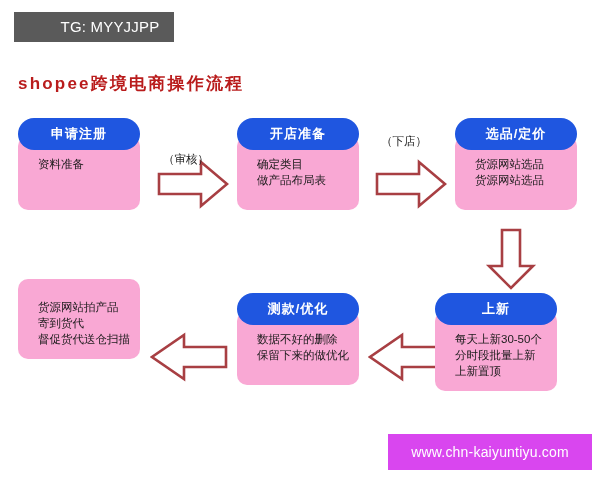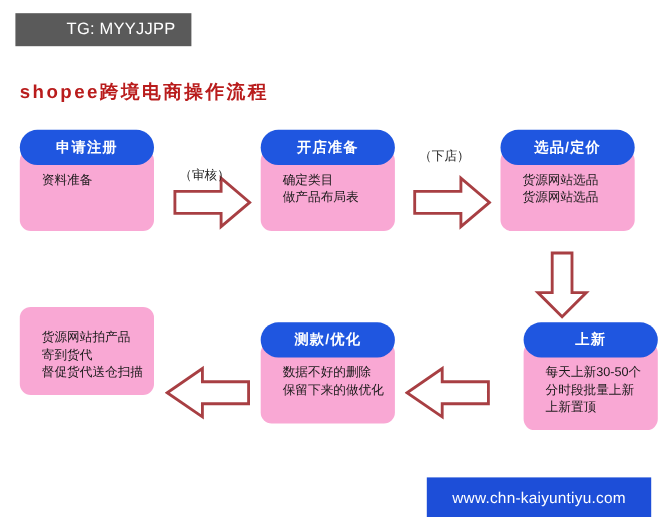--- a/index.html
+++ b/index.html
@@ -77,21 +77,21 @@
     line-height: 16px;
     box-sizing: border-box;
     min-height: 74px;
   }
   .node-body .line { white-space: nowrap; }
 
   
   #node-apply    { left: 18px;  top: 118px; }
   #node-prepare  { left: 237px; top: 118px; }
   #node-select   { left: 455px; top: 118px; }
-  #node-listing  { left: 476px; top: 293px; border-radius: 30px; }
+  #node-listing  { left: 435px; top: 293px; border-radius: 30px; }
   #node-optimize { left: 237px; top: 293px; }
   #node-order    { left: 18px;  top: 293px; }
 
   
   .arrow {
     position: absolute;
     line-height: 0;
   }
   #arrow-1 { left: 157px; top: 158px; }
   #arrow-2 { left: 375px; top: 158px; }
@@ -109,21 +109,21 @@
   #label-1 { left: 163px; top: 152px; }
   #label-2 { left: 381px; top: 134px; }
 
   
   #watermark {
     position: absolute;
     left: 388px;
     top: 434px;
     width: 204px;
     height: 36px;
-    background: #1d4ed8;
+    background: #d946ef;
     color: #ffffff;
     font-size: 14px;
     line-height: 36px;
     text-align: center;
     letter-spacing: 0.2px;
     white-space: nowrap;
   }
 </style>
 </head>
 <body>

